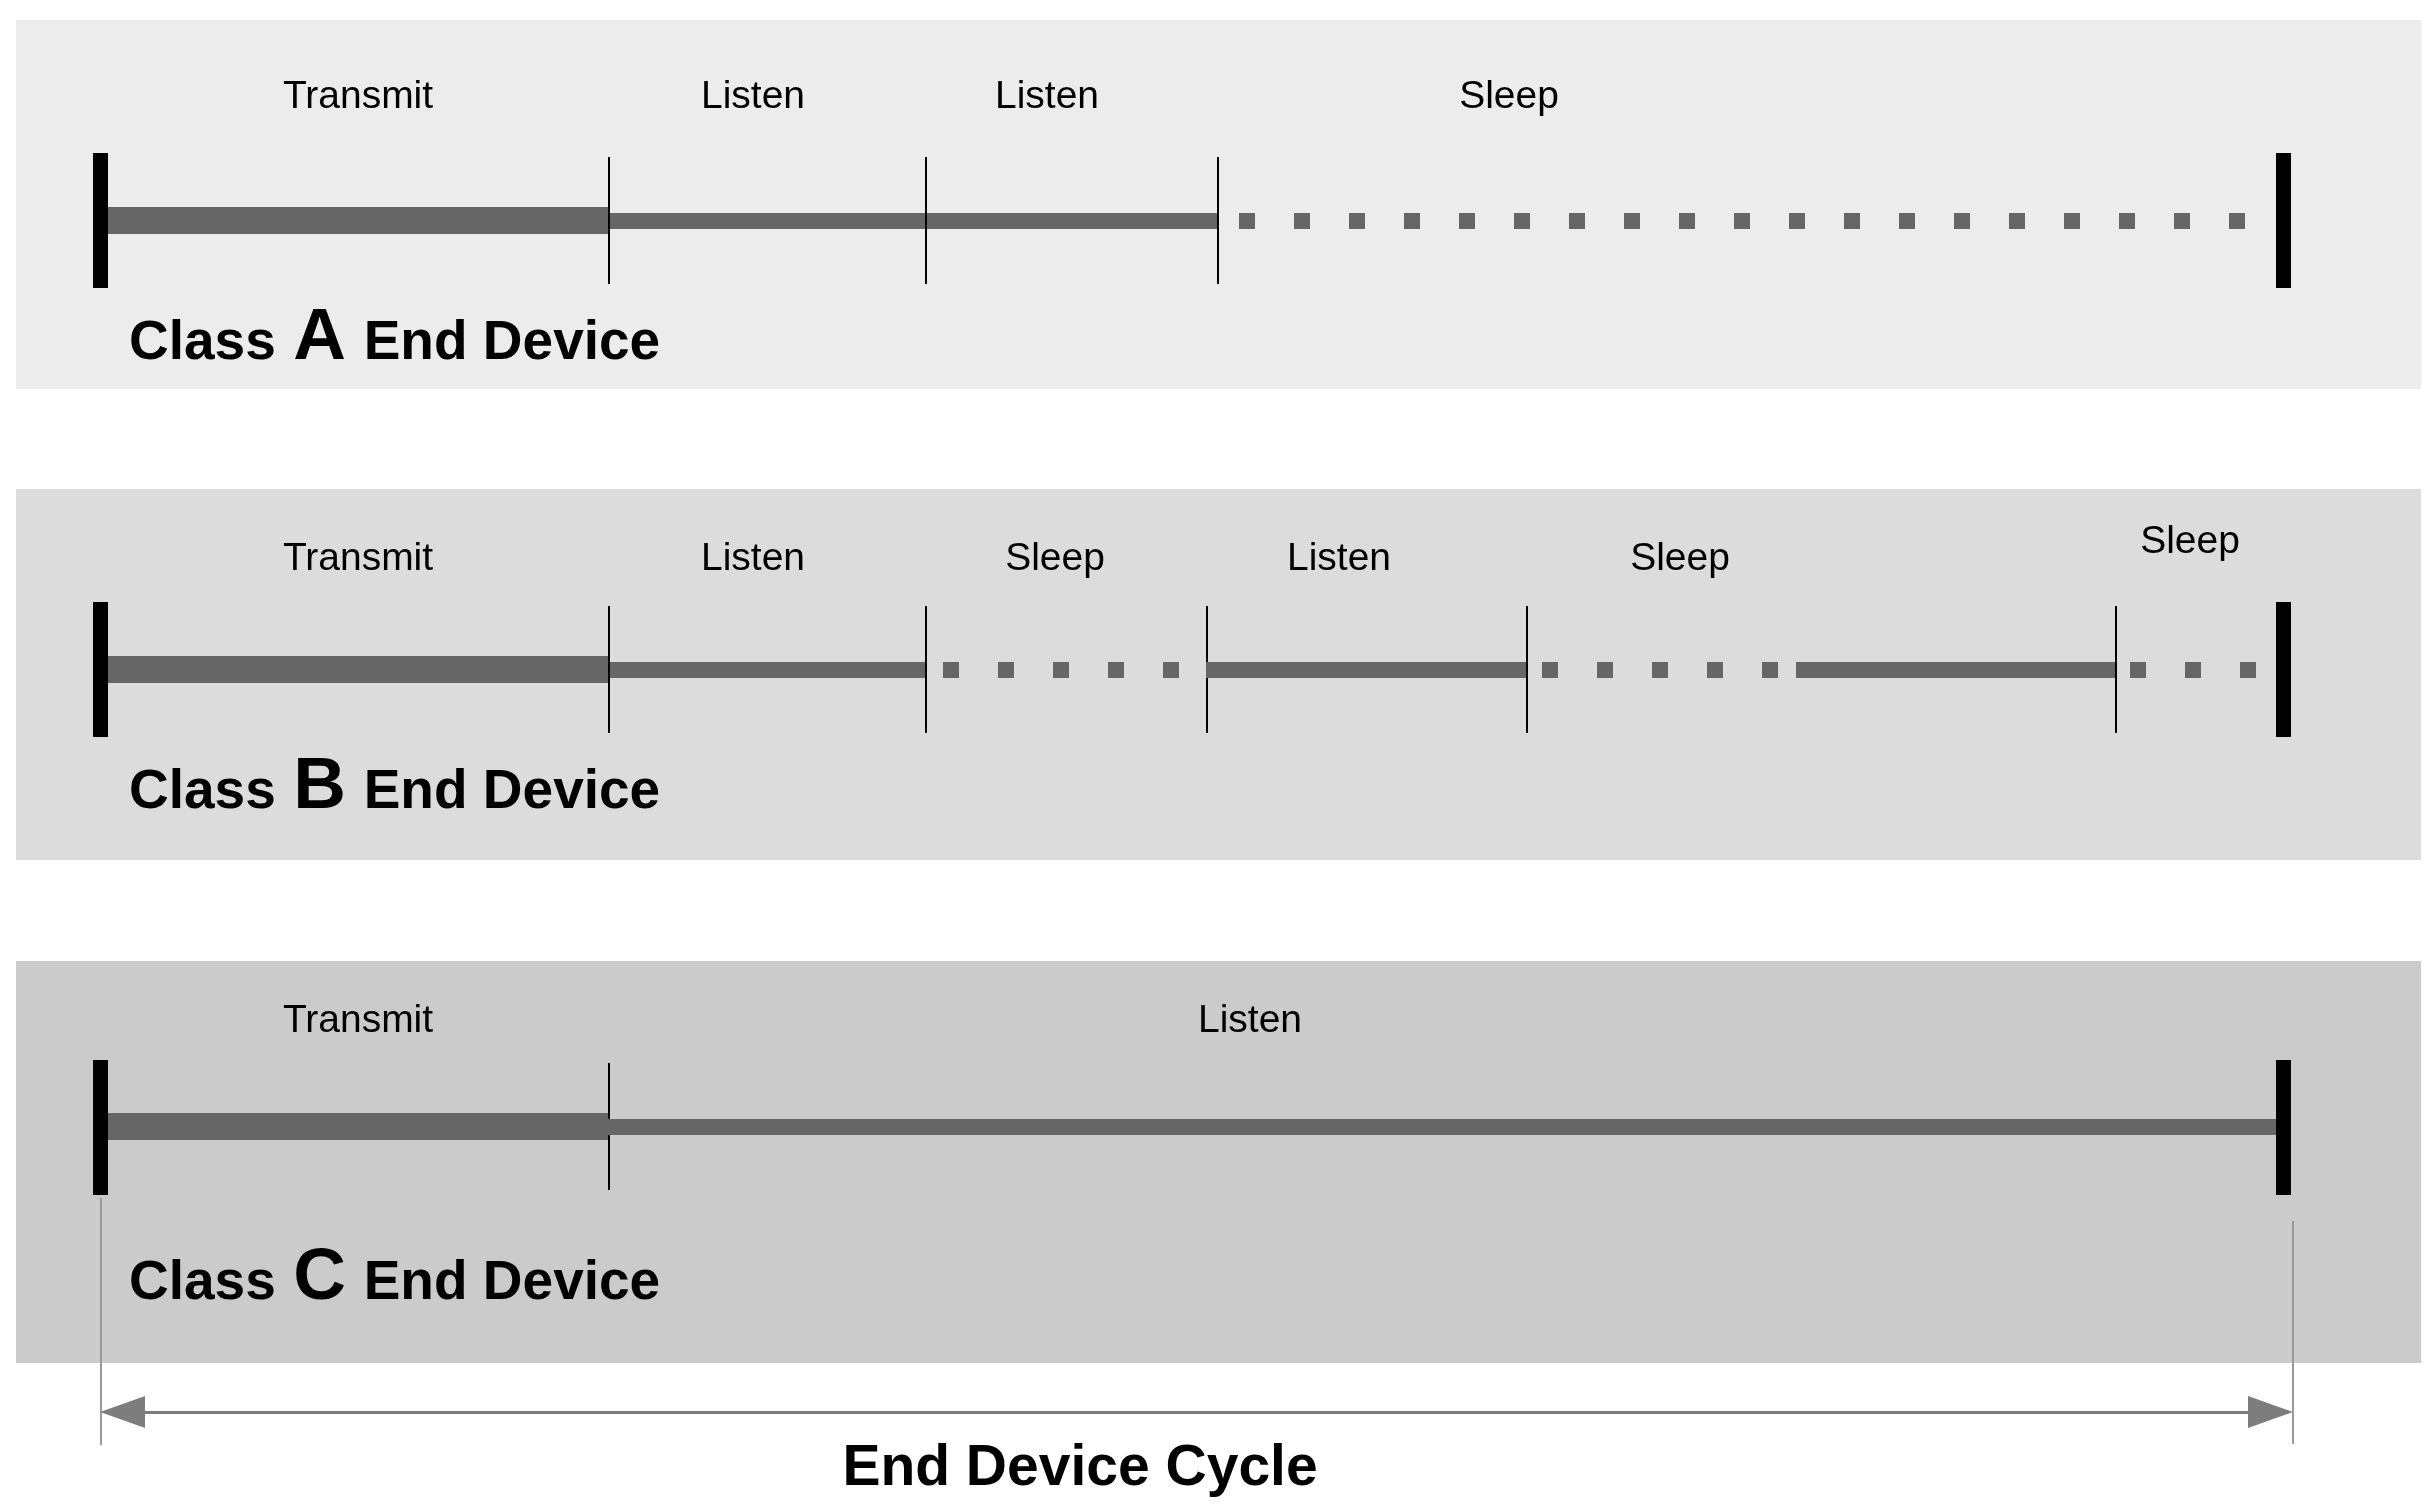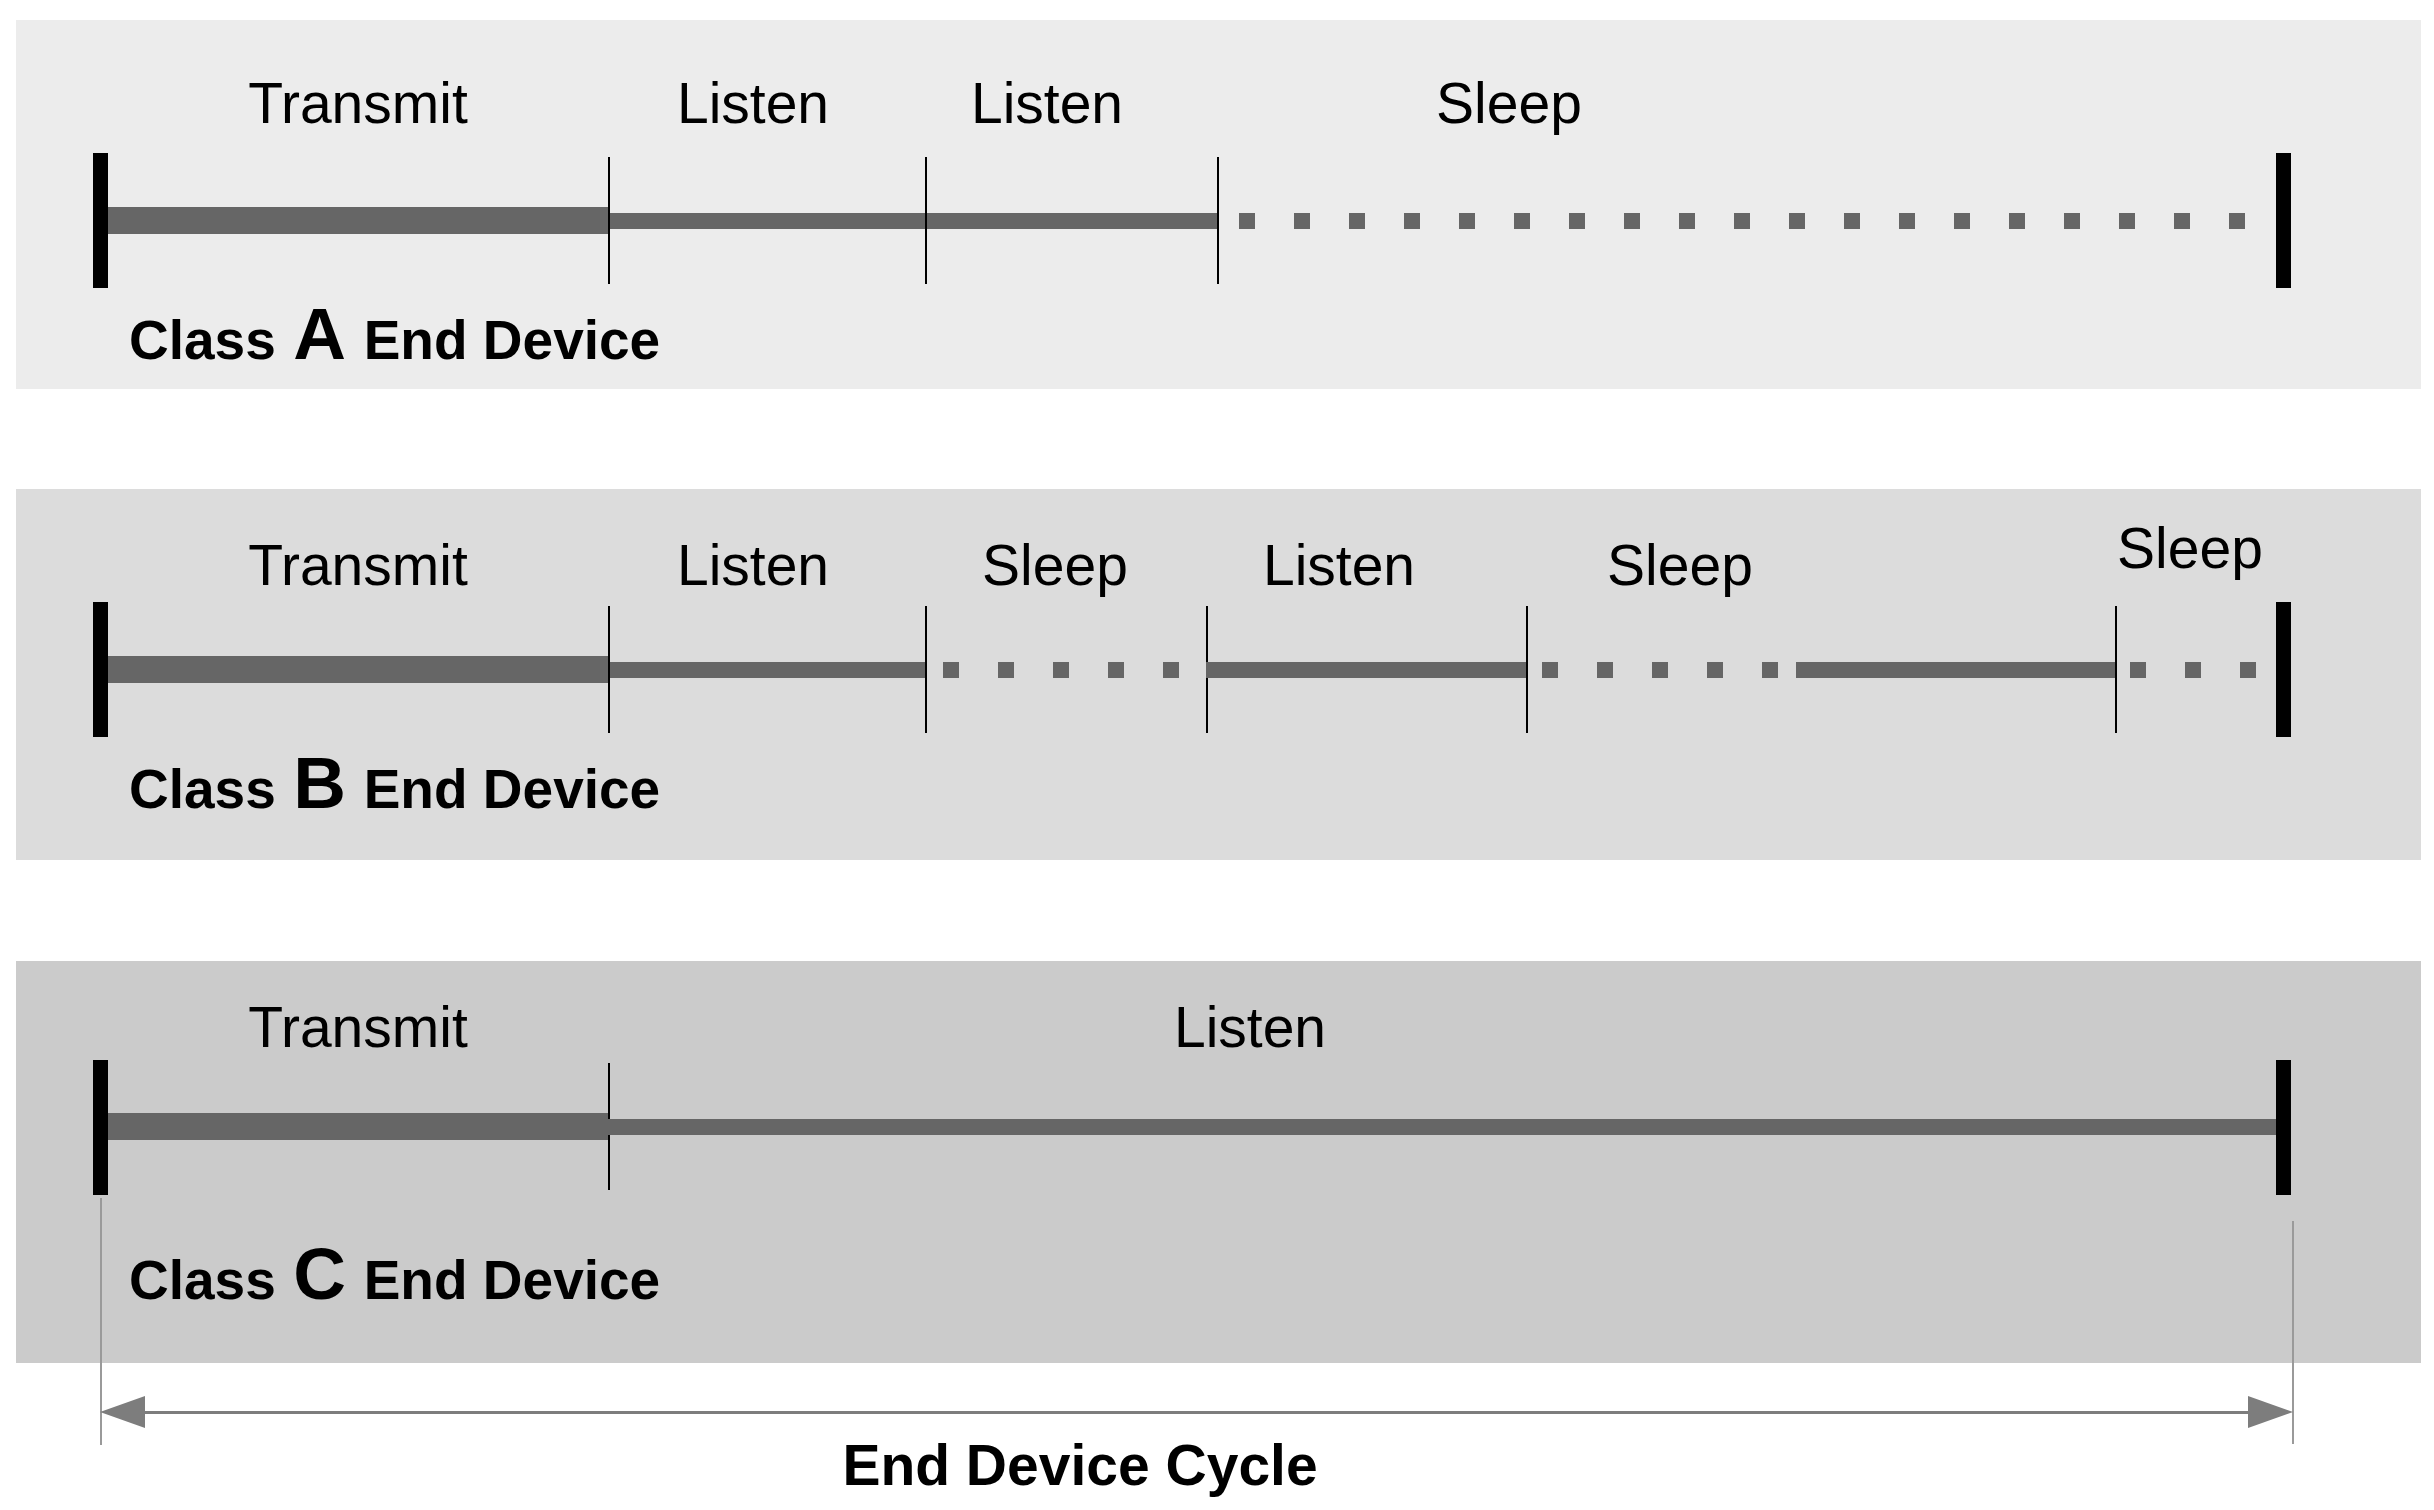--- a/index.html
+++ b/index.html
@@ -21,21 +21,21 @@
     left: 15.7px;
     width: 2405px;
   }
   .band-a { top: 19.6px;  height: 369px; background: #ececec; }
   .band-b { top: 489px; height: 371px; background: #dcdcdc; }
   .band-c { top: 961px; height: 402px; background: #cbcbcb; }
 
   .phase-label {
     position: absolute;
     transform: translateX(-50%);
-    font-size: 57px;
+    font-size: 39px;
     line-height: 1;
     white-space: nowrap;
     color: #000000;
   }
   .class-label {
     position: absolute;
     left: 129px;
     display: flex;
     align-items: baseline;
     gap: 17.6px;

